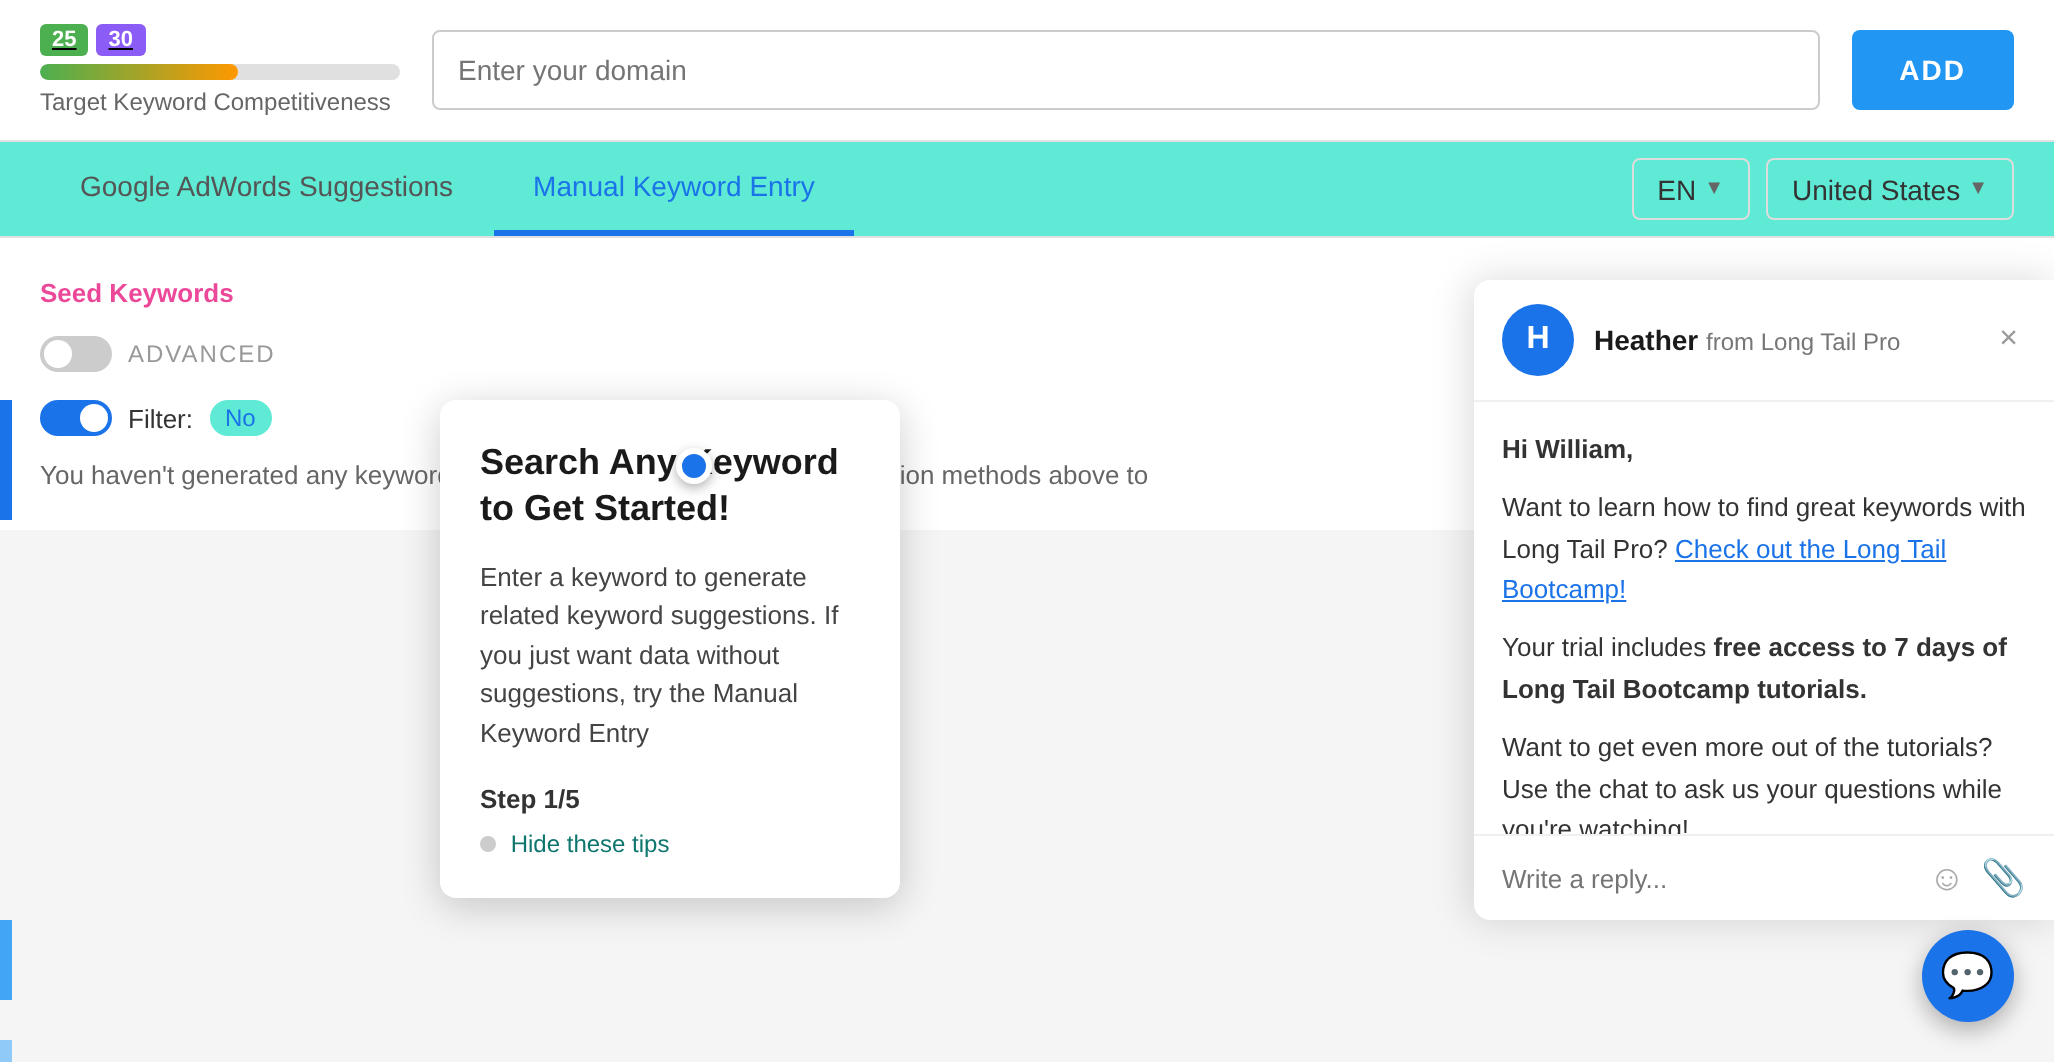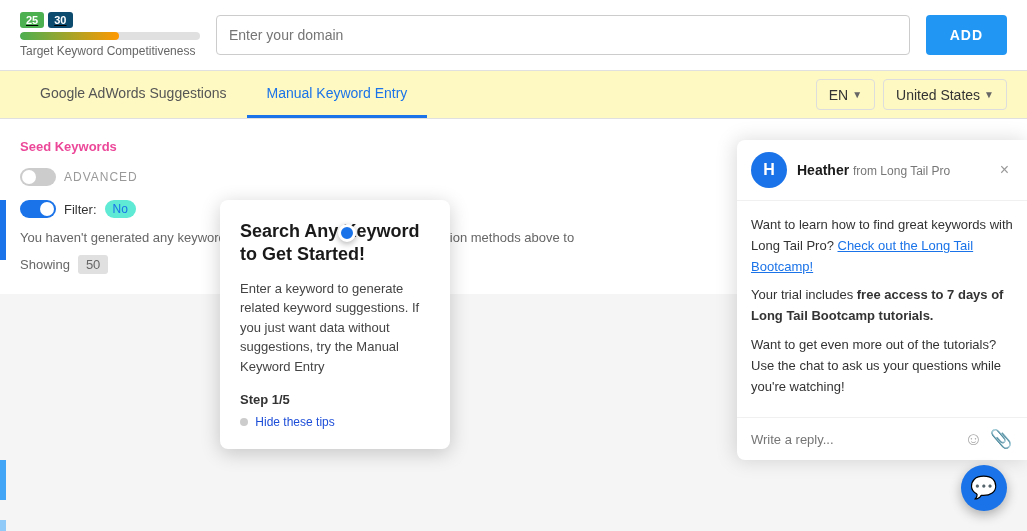--- a/index.html
+++ b/index.html
@@ -33,21 +33,21 @@
     }
     .badge {
       background: #aaa;
       color: #fff;
       font-size: 11px;
       font-weight: bold;
       padding: 2px 6px;
       border-radius: 3px;
     }
     .badge.green { background: #4caf50; }
-    .badge.orange { background: #0c4a6e; }
+    .badge.orange { background: #8b5cf6; }
     .comp-bar {
       width: 180px;
       height: 8px;
       background: #e0e0e0;
       border-radius: 4px;
       overflow: hidden;
     }
     .comp-bar-fill {
       height: 100%;
       width: 55%;
@@ -75,21 +75,21 @@
       height: 40px;
       border-radius: 4px;
       font-size: 14px;
       font-weight: bold;
       cursor: pointer;
       letter-spacing: 1px;
     }
 
     
     .tabs-row {
-      background: #fef9c3;
+      background: #5eead4;
       border-bottom: 1px solid #e0e0e0;
       display: flex;
       align-items: stretch;
       padding: 0 20px;
     }
     .tab {
       padding: 14px 20px;
       font-size: 14px;
       color: #555;
       cursor: pointer;
@@ -276,21 +276,21 @@
       line-height: 1.5;
       margin-bottom: 16px;
     }
     .tooltip-step {
       font-size: 13px;
       font-weight: 600;
       color: #333;
     }
     .hide-tips {
       font-size: 12px;
-      color: #1d4ed8;
+      color: #0f766e;
       cursor: pointer;
       margin-top: 8px;
     }
     .hide-tips-dot {
       display: inline-block;
       width: 8px;
       height: 8px;
       background: #ccc;
       border-radius: 50%;
       margin-right: 4px;
@@ -468,24 +468,20 @@
   <div class="filter-row">
     <div class="toggle-blue">
       <div class="toggle-knob"></div>
     </div>
     <span class="filter-label">Filter:</span>
     <span class="filter-tag">No</span>
   </div>
 
   <div class="info-text">You haven't generated any keywords yet, please use the Keyword Generation methods above to</div>
 
-  <div class="showing-row">
-    <span>Showing</span>
-    <span class="showing-badge">50</span>
-  </div>
 </div>
 
 <div class="tooltip-popup">
   <div class="tooltip-title">Search Any Keyword to Get Started!</div>
   <div class="tooltip-body">Enter a keyword to generate related keyword suggestions. If you just want data without suggestions, try the Manual Keyword Entry</div>
   <div style="display:flex; justify-content:space-between; align-items:center;text-align:right;">
     <span class="tooltip-step">Step 1/5</span>
   </div>
   <div class="hide-tips">
     <span class="hide-tips-dot"></span>
@@ -500,20 +496,21 @@
     <div class="chat-avatar">H</div>
     <div class="chat-agent-info">
       <div class="chat-agent-name">
         <span style="font-weight:bold;">Heather</span>
         <span style="font-weight:normal; color:#777; font-size:12px;">from Long Tail Pro</span>
       </div>
     </div>
     <div class="chat-close">×</div>
   </div>
   <div class="chat-body">
+    <div class="chat-greeting">Hi William,</div>
     <p>
       <span>Want to learn how to find great keywords with Long Tail Pro?</span>
       <a class="chat-link">Check out the Long Tail Bootcamp!</a>
     </p>
     <p style="margin-top:8px;">
       <span>Your trial includes</span>
       <span class="chat-bold">free access to 7 days of Long Tail Bootcamp tutorials.</span>
     </p>
     <p style="margin-top:8px;">Want to get even more out of the tutorials? Use the chat to ask us your questions while you're watching!</p>
 

